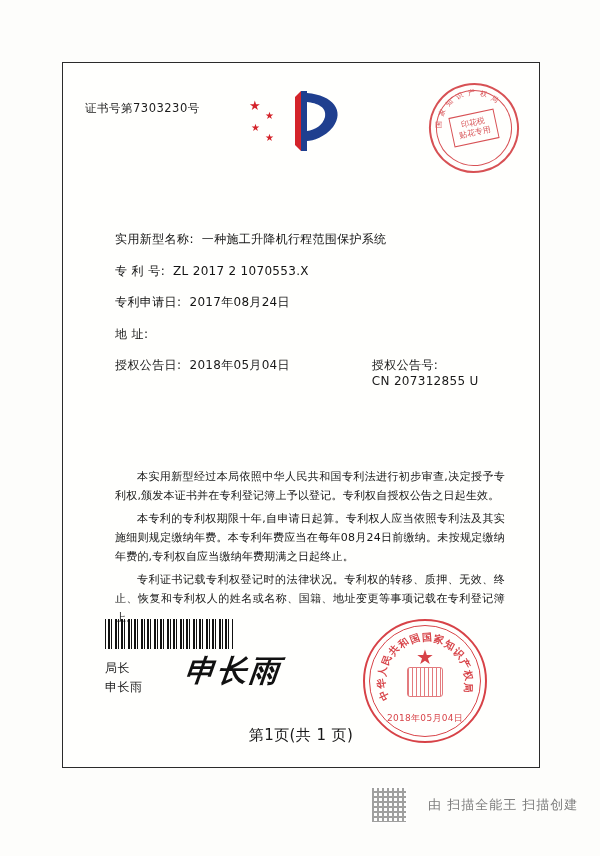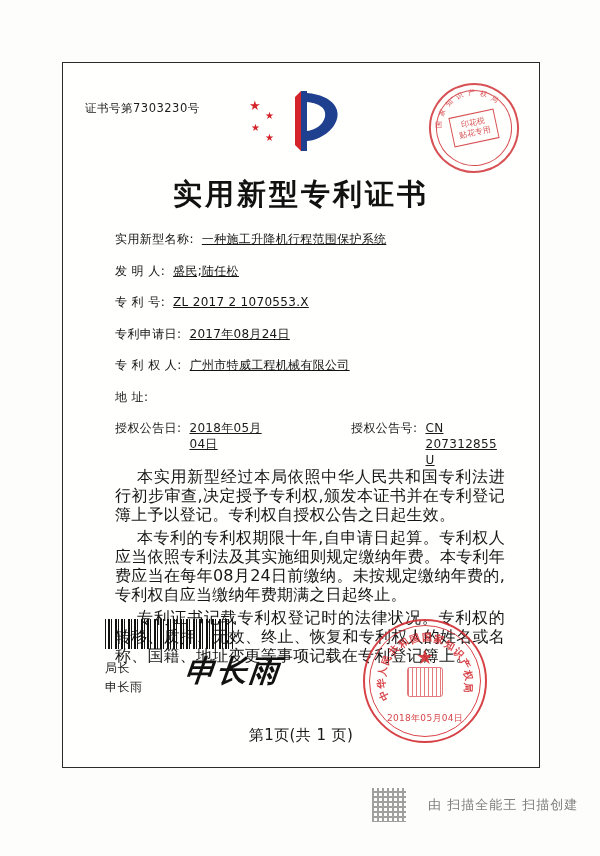--- a/index.html
+++ b/index.html
@@ -145,42 +145,42 @@
     color: #141414;
   }
   .field-label {
     flex: 0 0 auto;
     letter-spacing: .4px;
     white-space: nowrap;
   }
   .field-value {
     margin-left: 8px;
     letter-spacing: .3px;
-    text-decoration: underline;
   }
   .row-inline {
     display: flex;
     align-items: baseline;
     font-size: 12px;
     line-height: 16px;
     margin-bottom: 28px;
   }
   .row-inline .right-part {
     margin-left: 74px;
     display: flex;
     align-items: baseline;
+    flex-direction: column;
   }
 
   
   .paragraphs {
     position: absolute;
     left: 52px;
     right: 34px;
     top: 404px;
-    font-size: 16px;
+    font-size: 11px;
     line-height: 19px;
     text-align: justify;
     color: #161616;
     letter-spacing: .2px;
   }
   .paragraphs p {
     margin: 0 0 4px 0;
     text-indent: 22px;
   }
 
@@ -351,42 +351,33 @@
         <span style="transform:rotate(-58deg) translate(0,-40px)">家</span>
         <span style="transform:rotate(-38deg) translate(0,-40px)">知</span>
         <span style="transform:rotate(-18deg) translate(0,-40px)">识</span>
         <span style="transform:rotate(2deg) translate(0,-40px)">产</span>
         <span style="transform:rotate(22deg) translate(0,-40px)">权</span>
         <span style="transform:rotate(42deg) translate(0,-40px)">局</span>
       </div>
       <div class="seal-core">印花税<br>贴花专用</div>
     </div>
 
-    <div class="cert-title">实用新型专利证书</div>
 
     <div class="fields">
       <div class="field-row">
         <span class="field-label">实用新型名称:</span>
         <span class="field-value">一种施工升降机行程范围保护系统</span>
       </div>
       <div class="field-row">
-        <span class="field-label">发 明 人:</span>
-        <span class="field-value">盛民;陆任松</span>
-      </div>
-      <div class="field-row">
         <span class="field-label">专 利 号:</span>
         <span class="field-value">ZL 2017 2 1070553.X</span>
       </div>
       <div class="field-row">
         <span class="field-label">专利申请日:</span>
         <span class="field-value">2017年08月24日</span>
-      </div>
-      <div class="field-row">
-        <span class="field-label">专 利 权 人:</span>
-        <span class="field-value">广州市特威工程机械有限公司</span>
       </div>
       <div class="field-row">
         <span class="field-label">地    址:</span>
       </div>
 
       <div class="row-inline">
         <span class="field-label">授权公告日:</span>
         <span class="field-value">2018年05月04日</span>
         <span class="right-part">
           <span class="field-label">授权公告号:</span>

